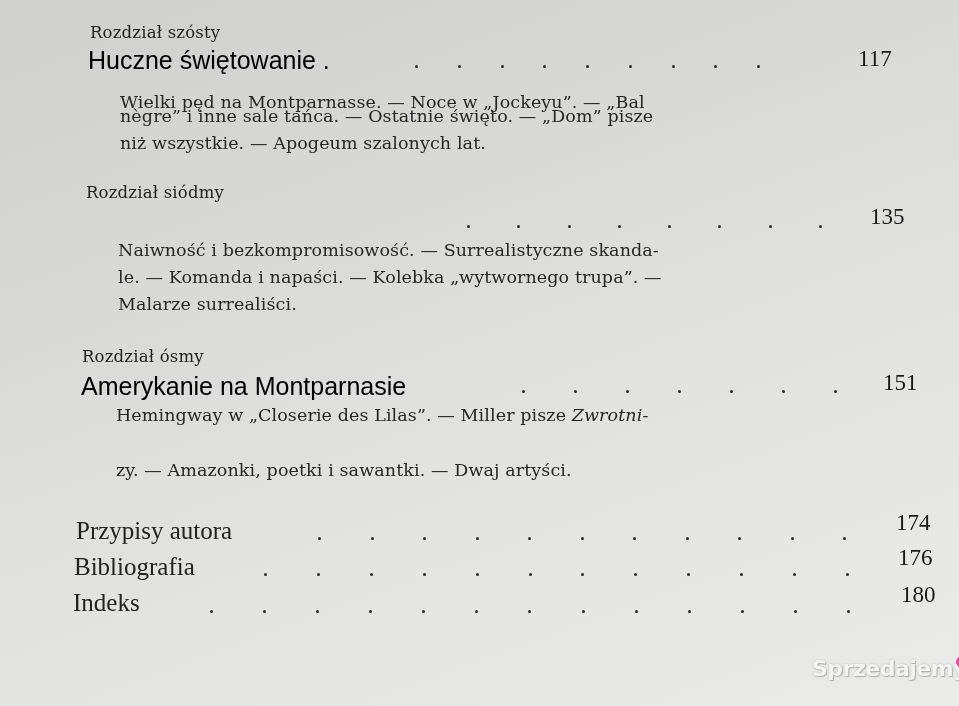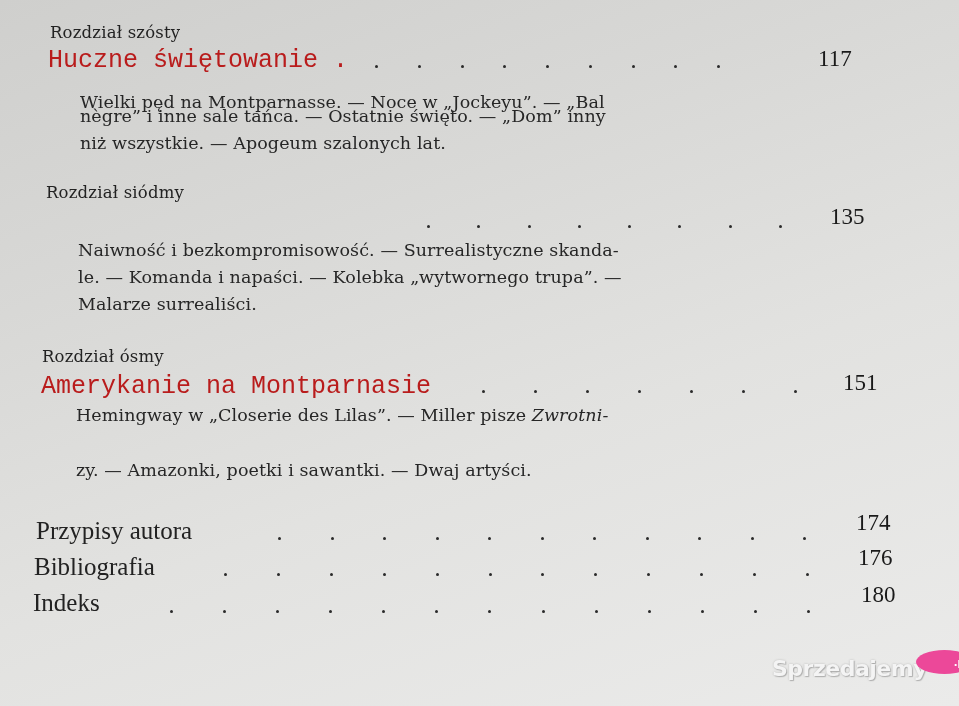--- a/index.html
+++ b/index.html
@@ -3,28 +3,28 @@
 <meta charset="utf-8">
 <style>
   html, body { margin: 0; padding: 0; }
   body {
     width: 959px; height: 706px; overflow: hidden;
     background: linear-gradient(160deg, #cfcfcd 0%, #d8d8d6 30%, #e2e2e0 60%, #ebebea 100%);
     font-family: "DejaVu Serif", "Liberation Serif", serif;
     color: #1e1e1e;
     position: relative;
   }
-  .page { position: absolute; inset: 0; }
+  .page { position: absolute; inset: 0; margin-left: 40px; }
   .chapter-label {
     position: absolute; font-size: 17px; color: #222; letter-spacing: 0.2px;
     transform: scaleX(0.97); transform-origin: left;
   }
   .chapter-title {
-    position: absolute; font-size: 23px; color: #b91c1c; white-space: nowrap;
-    font-family: Liberation Mono, monospace;
+    position: absolute; font-size: 23px; color: #000000; white-space: nowrap;
+    font-family: Liberation Sans, sans-serif;
     font-size: 25px;
   }
   .dots {
     position: absolute; height: 10px;
     display: flex; justify-content: space-between; align-items: flex-end;
   }
   .dots span { width: 3px; height: 3px; background: #2a2a2a; border-radius: 50%; display: block; }
   .page-num {
     position: absolute; font-size: 22px; color: #1a1a1a;
     font-family: "Liberation Serif", "DejaVu Serif", serif; font-size: 23px; text-align: right;
@@ -64,21 +64,21 @@
       <span></span>
       <span></span>
       <span></span>
       <span></span>
       <span></span>
       <span></span>
       <span></span>
   </div>
   <div class="page-num" style="left:818px; top:46px;">117</div>
   <div class="desc-line" style="left:80px; top:92px;">Wielki pęd na Montparnasse. — Noce w „Jockeyu”. — „Bal</div>
-  <div class="desc-line" style="left:80px; top:106px;">nègre” i inne sale tańca. —  Ostatnie święto. — „Dom” inny</div>
+  <div class="desc-line" style="left:80px; top:106px;">nègre” i inne sale tańca. —  Ostatnie święto. — „Dom” pisze</div>
   <div class="desc-line" style="left:80px; top:133px;">niż wszystkie. — Apogeum szalonych lat.</div>
 
   <div class="chapter-label" style="left:46px; top:182px;">Rozdział siódmy</div>
   <div class="dots" style="left:427px; top:218px; width:355px;">
     <span></span>
       <span></span>
       <span></span>
       <span></span>
       <span></span>
       <span></span>

